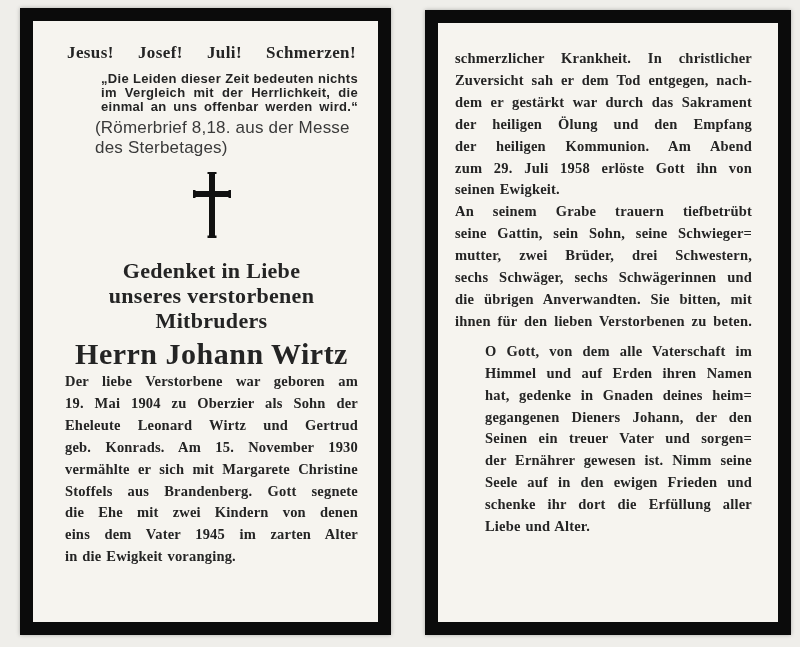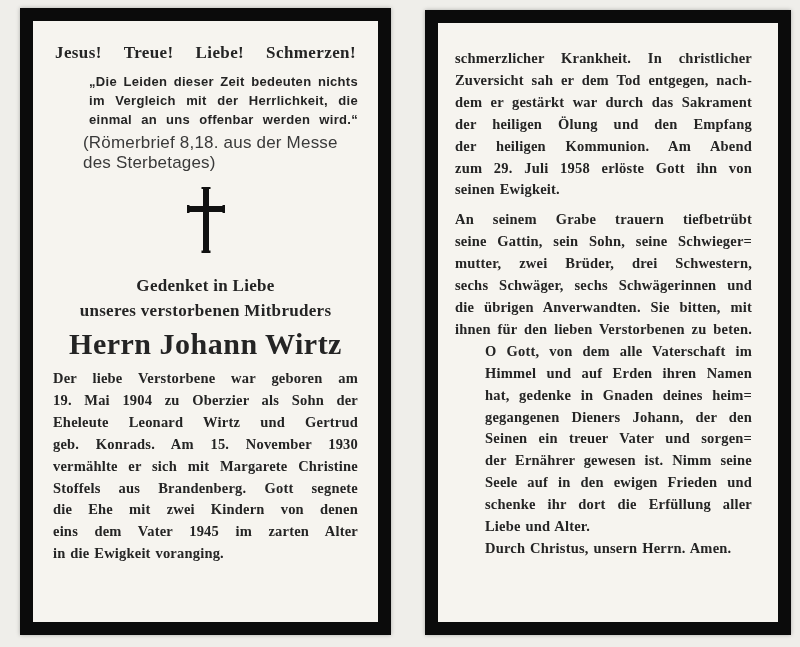--- a/index.html
+++ b/index.html
@@ -15,21 +15,21 @@
 
   .scan { position: relative; width: 800px; height: 647px; }
 
   .card {
     position: absolute;
     background: var(--paper);
     border: 13px solid var(--frame);
     box-shadow: 0 0 4px rgba(0,0,0,0.28);
     overflow: hidden;
   }
-  .card-left  { left: 20px;  top: 8px;  width: 371px; height: 627px; }
+  .card-left  { left: 20px;  top: 8px;  width: 371px; height: 627px; padding-left: 12px; }
   .card-right { left: 425px; top: 10px; width: 366px; height: 625px; }
 
   .inner-left  { padding: 22px 20px 0 20px; height: 100%; }
   .inner-right { padding: 25px 26px 4px 17px; height: 100%; }
 
   .blackletter {
     font-family: "Liberation Serif", serif;
     font-weight: bold;
     color: var(--ink);
   }
@@ -39,39 +39,39 @@
     justify-content: space-between;
     font-size: 17px;
     letter-spacing: 0.4px;
     padding: 0 2px;
   }
 
   .quote {
     font-family: "Liberation Sans", sans-serif;
     font-weight: bold;
     font-size: 13px;
-    line-height: 19px;
+    line-height: 14px;
     letter-spacing: 0.3px;
     margin: 9px 0 0 36px;
     text-align: justify;
     text-align-last: justify;
   }
   .quote-source {
     font-family: "Liberation Sans", sans-serif;
     font-size: 17px;
     letter-spacing: 0.2px;
     margin: 4px 0 0 30px;
     color: #3a3a3a;
   }
 
   .cross { display: block; margin: 14px auto 0; fill: #111; }
 
   .dedication {
     text-align: center;
-    font-size: 17px;
+    font-size: 22px;
     line-height: 25px;
     margin-top: 20px;
     letter-spacing: 0.3px;
   }
 
   .deceased-name {
     text-align: center;
     font-size: 30px;
     margin-top: 4px;
     letter-spacing: 0.5px;
@@ -79,37 +79,37 @@
   }
 
   .para {
     font-size: 14.5px;
     line-height: 21.9px;
     letter-spacing: 0.2px;
     word-spacing: 1px;
   }
   .just { text-align: justify; text-align-last: justify; }
 
-  .mt-p1-left { margin-top: 7px; }
-  .mt-gap { margin-top: 8px; }
-  .prayer { margin-left: 30px; }
+  .mt-p1-left { margin-top: 0; }
+  .mt-gap { }
+  .prayer { margin-left: 30px; margin-top: 8px; }
   .closing { margin-left: 30px; }
 </style>
 </head>
 <body>
 
 <div class="scan">
 
   <div class="card card-left">
     <div class="inner-left">
 
       <div class="invocation blackletter">
         <span>Jesus!</span>
-        <span>Treue!</span>
-        <span>Liebe!</span>
+        <span>Josef!</span>
+        <span>Juli!</span>
         <span>Schmerzen!</span>
       </div>
 
       <div class="quote">„Die Leiden dieser Zeit bedeuten nichts<br>im Vergleich mit der Herrlichkeit, die<br>einmal an uns offenbar werden wird.“</div>
       <div class="quote-source">(Römerbrief 8,18.  aus der Messe des Sterbetages)</div>
 
       <svg class="cross" width="42" height="66" viewBox="0 0 42 66" aria-hidden="true">
         <rect x="18" y="1" width="6" height="64"></rect>
         <rect x="3" y="19" width="36" height="6"></rect>
         <rect x="16.5" y="0" width="9" height="2"></rect>
@@ -132,17 +132,16 @@
     <div class="inner-right">
 
       <div class="para just blackletter">schmerzlicher Krankheit.  In christlicher<br>Zuversicht sah er dem Tod entgegen, nach-<br>dem er gestärkt war durch das Sakrament<br>der heiligen Ölung und den Empfang<br>der heiligen Kommunion.  Am Abend<br>zum 29. Juli 1958 erlöste Gott ihn von</div>
       <div class="para blackletter">seinen Ewigkeit.</div>
 
       <div class="para just blackletter mt-gap">An seinem Grabe trauern tiefbetrübt<br>seine Gattin, sein Sohn, seine Schwieger=<br>mutter, zwei Brüder, drei Schwestern,<br>sechs Schwäger, sechs Schwägerinnen und<br>die übrigen Anverwandten. Sie bitten, mit<br>ihnen für den lieben Verstorbenen zu beten.</div>
 
       <div class="para just blackletter prayer">O Gott, von dem alle Vaterschaft im<br>Himmel und auf Erden ihren Namen<br>hat, gedenke in Gnaden deines heim=<br>gegangenen Dieners Johann, der den<br>Seinen ein treuer Vater und sorgen=<br>der Ernährer gewesen ist. Nimm seine<br>Seele auf in den ewigen Frieden und<br>schenke ihr dort die Erfüllung aller</div>
       <div class="para blackletter closing">Liebe und Alter.</div>
 
-      <div class="para blackletter closing">Durch Christus, unsern Herrn. Amen.</div>
     </div>
   </div>
 
 </div>
 
 </body></html>

